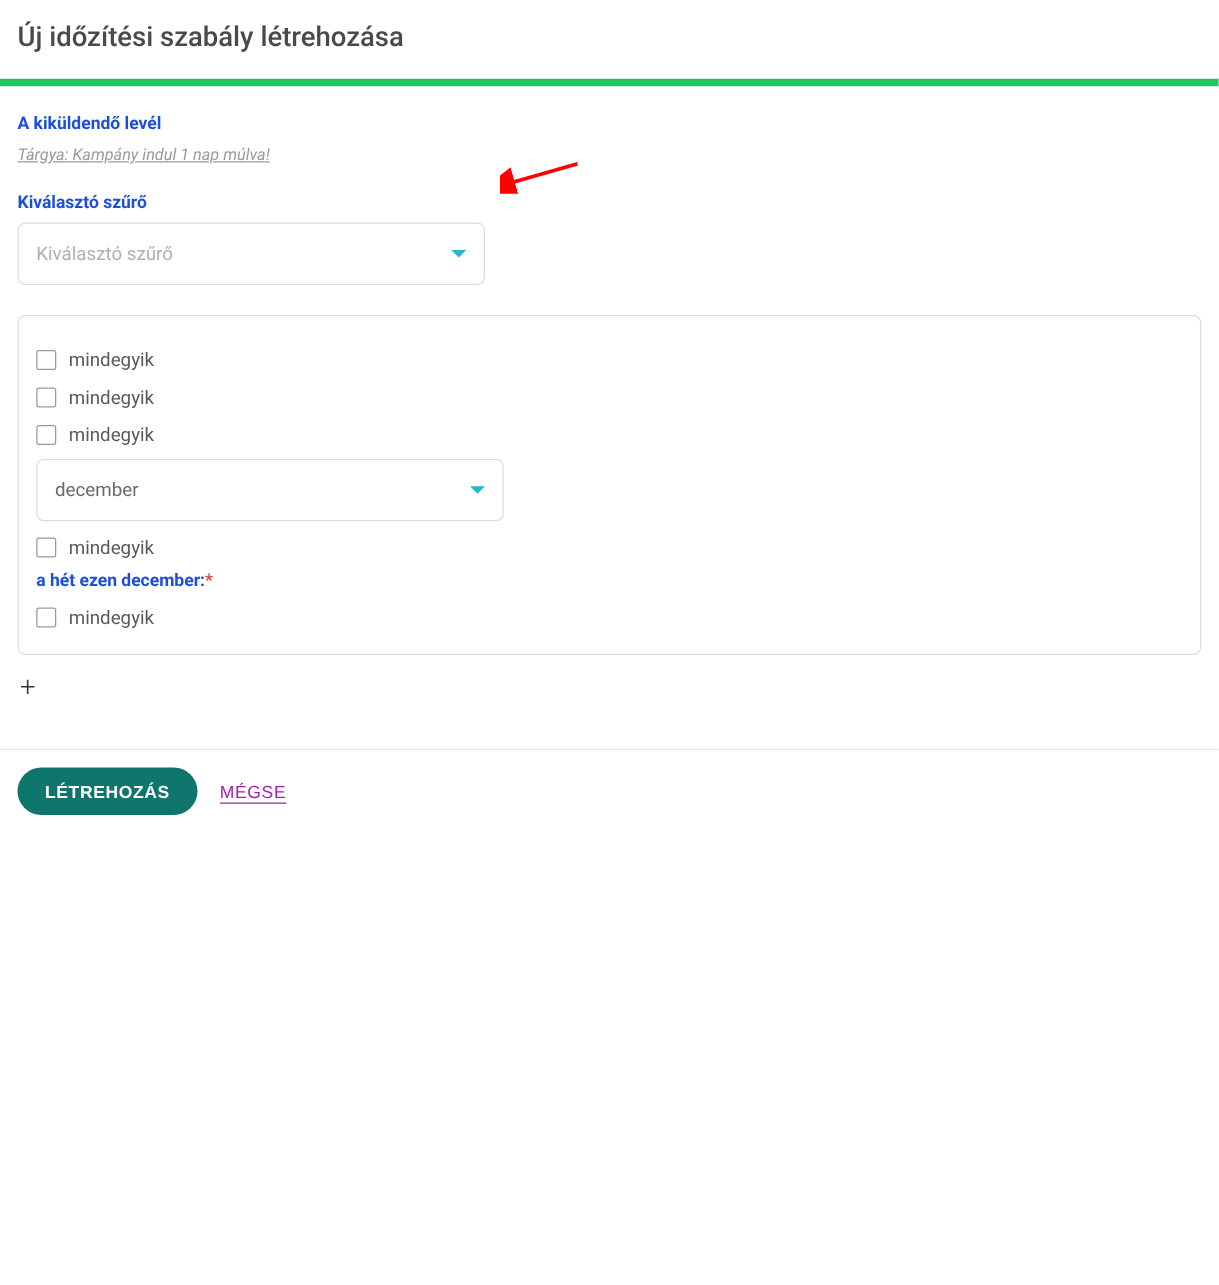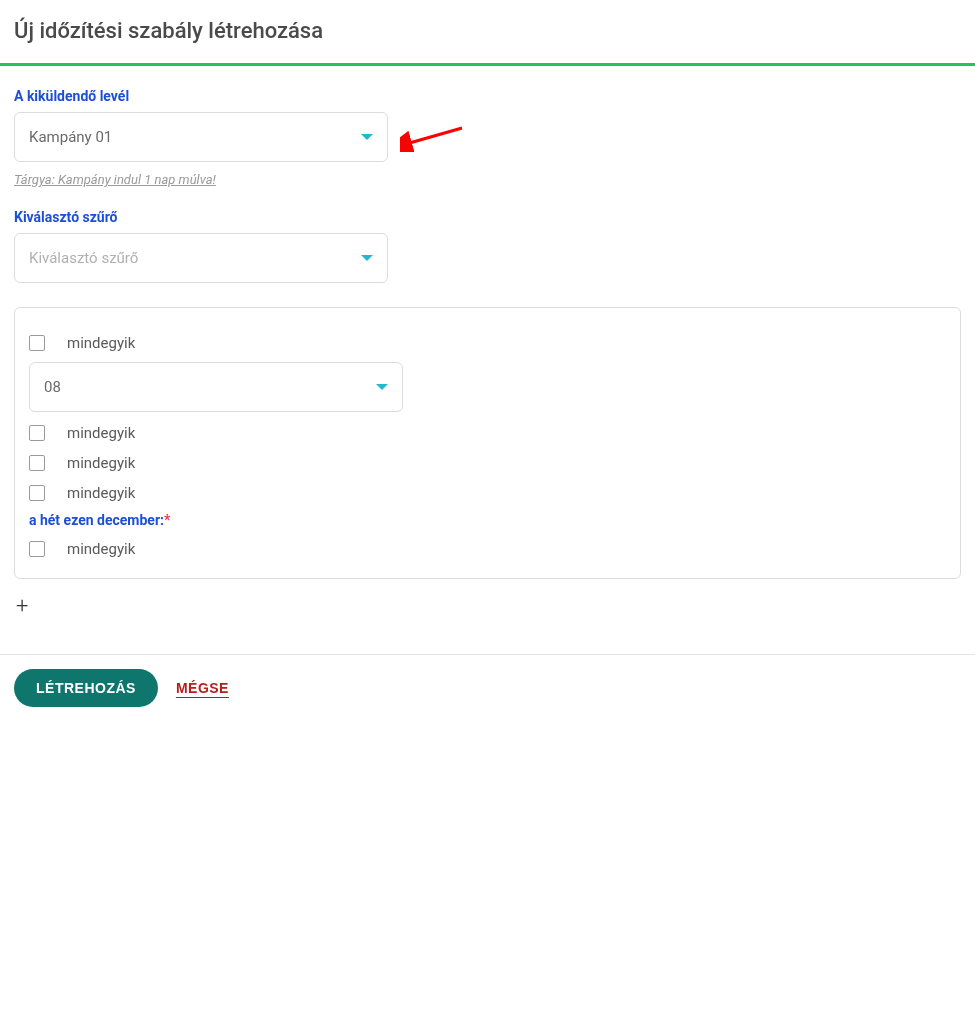--- a/index.html
+++ b/index.html
@@ -4,21 +4,21 @@
   <style>
     * { box-sizing: border-box; margin: 0; padding: 0; }
     body {
       font-family: -apple-system, BlinkMacSystemFont, 'Segoe UI', Roboto, Arial, sans-serif;
       background: #fff;
       color: #5a5a5a;
       width: 975px;
     }
     .header {
       padding: 18px 14px 20px;
-      border-bottom: 3px solid #22c55e;
+      border-bottom: 6px solid #22c55e;
     }
     .header h1 {
       font-size: 22px;
       font-weight: 500;
       color: #4a4a4a;
     }
     .main {
       padding: 22px 14px 10px;
     }
     .label {
@@ -62,21 +62,21 @@
     .schedule-box {
       border: 1px solid #dcdcdc;
       border-radius: 6px;
       margin-top: 24px;
       padding: 14px 14px 10px;
     }
     .row { margin-bottom: 10px; }
     .check-row {
       display: flex;
       align-items: center;
-      gap: 22px;
+      gap: 10px;
       margin: 12px 0 10px;
       font-size: 15px;
       color: #5a5a5a;
     }
     .check-row input[type=checkbox] {
       width: 16px; height: 16px;
       appearance: none;
       border: 1px solid #9a9a9a;
       border-radius: 2px;
       cursor: pointer;
@@ -105,23 +105,23 @@
       border-radius: 22px;
       padding: 11px 22px;
       font-size: 14px;
       font-weight: 700;
       letter-spacing: 0.5px;
       cursor: pointer;
     }
     .btn-link {
       background: none;
       border: none;
-      color: #b91c1c;
+      color: #a21caf;
       font-size: 14px;
-      font-weight: 700;
+      font-weight: 400;
       letter-spacing: 0.5px;
       text-decoration: underline;
       text-underline-offset: 4px;
       cursor: pointer;
     }
     .arrow {
       position: absolute;
       pointer-events: none;
     }
     .arrow svg { display: block; }
@@ -130,24 +130,20 @@
 <body>
 
 <div class="header">
   <h1>Új időzítési szabály létrehozása</h1>
 </div>
 
 <div class="main">
 
   <label class="label">A kiküldendő levél</label>
   <div style="position:relative;">
-    <div class="select">
-      <span>Kampány 01</span>
-      <span class="caret"></span>
-    </div>
     <div class="arrow" style="left:386px; top:10px;">
       <svg width="70" height="30">
           <defs>
             <marker id="ah1" markerWidth="10" markerHeight="8" refX="2" refY="4" orient="auto">
               <polygon points="0 0, 10 4, 0 8" fill="#ff0000"></polygon>
             </marker>
           </defs>
           <line x1="62" y1="6" x2="6" y2="22" stroke="#ff0000" stroke-width="3" marker-end="url(#ah1)"></line>
         </svg>
     </div>
@@ -161,36 +157,36 @@
   </div>
 
   <div class="schedule-box">
 
     <div class="check-row">
       <input type="checkbox" style="">
       <span>mindegyik</span>
     </div>
 
     <div class="row">
+    </div>
+    <div class="check-row">
+      <input type="checkbox" style="">
+      <span>mindegyik</span>
+    </div>
+
+    <div class="check-row">
+      <input type="checkbox" style="">
+      <span>mindegyik</span>
+    </div>
+
+    <div class="row">
       <div class="select">
-        <span>08</span>
+        <span>december</span>
         <span class="caret"></span>
       </div>
-    </div>
-    <div class="check-row">
-      <input type="checkbox" style="">
-      <span>mindegyik</span>
-    </div>
-
-    <div class="check-row">
-      <input type="checkbox" style="">
-      <span>mindegyik</span>
-    </div>
-
-    <div class="row">
     </div>
     <div class="check-row">
       <input type="checkbox" style="">
       <span>mindegyik</span>
     </div>
 
     <div class="row">
       <label class="label req">a hét ezen december:</label>
     </div>
     <div class="check-row">

